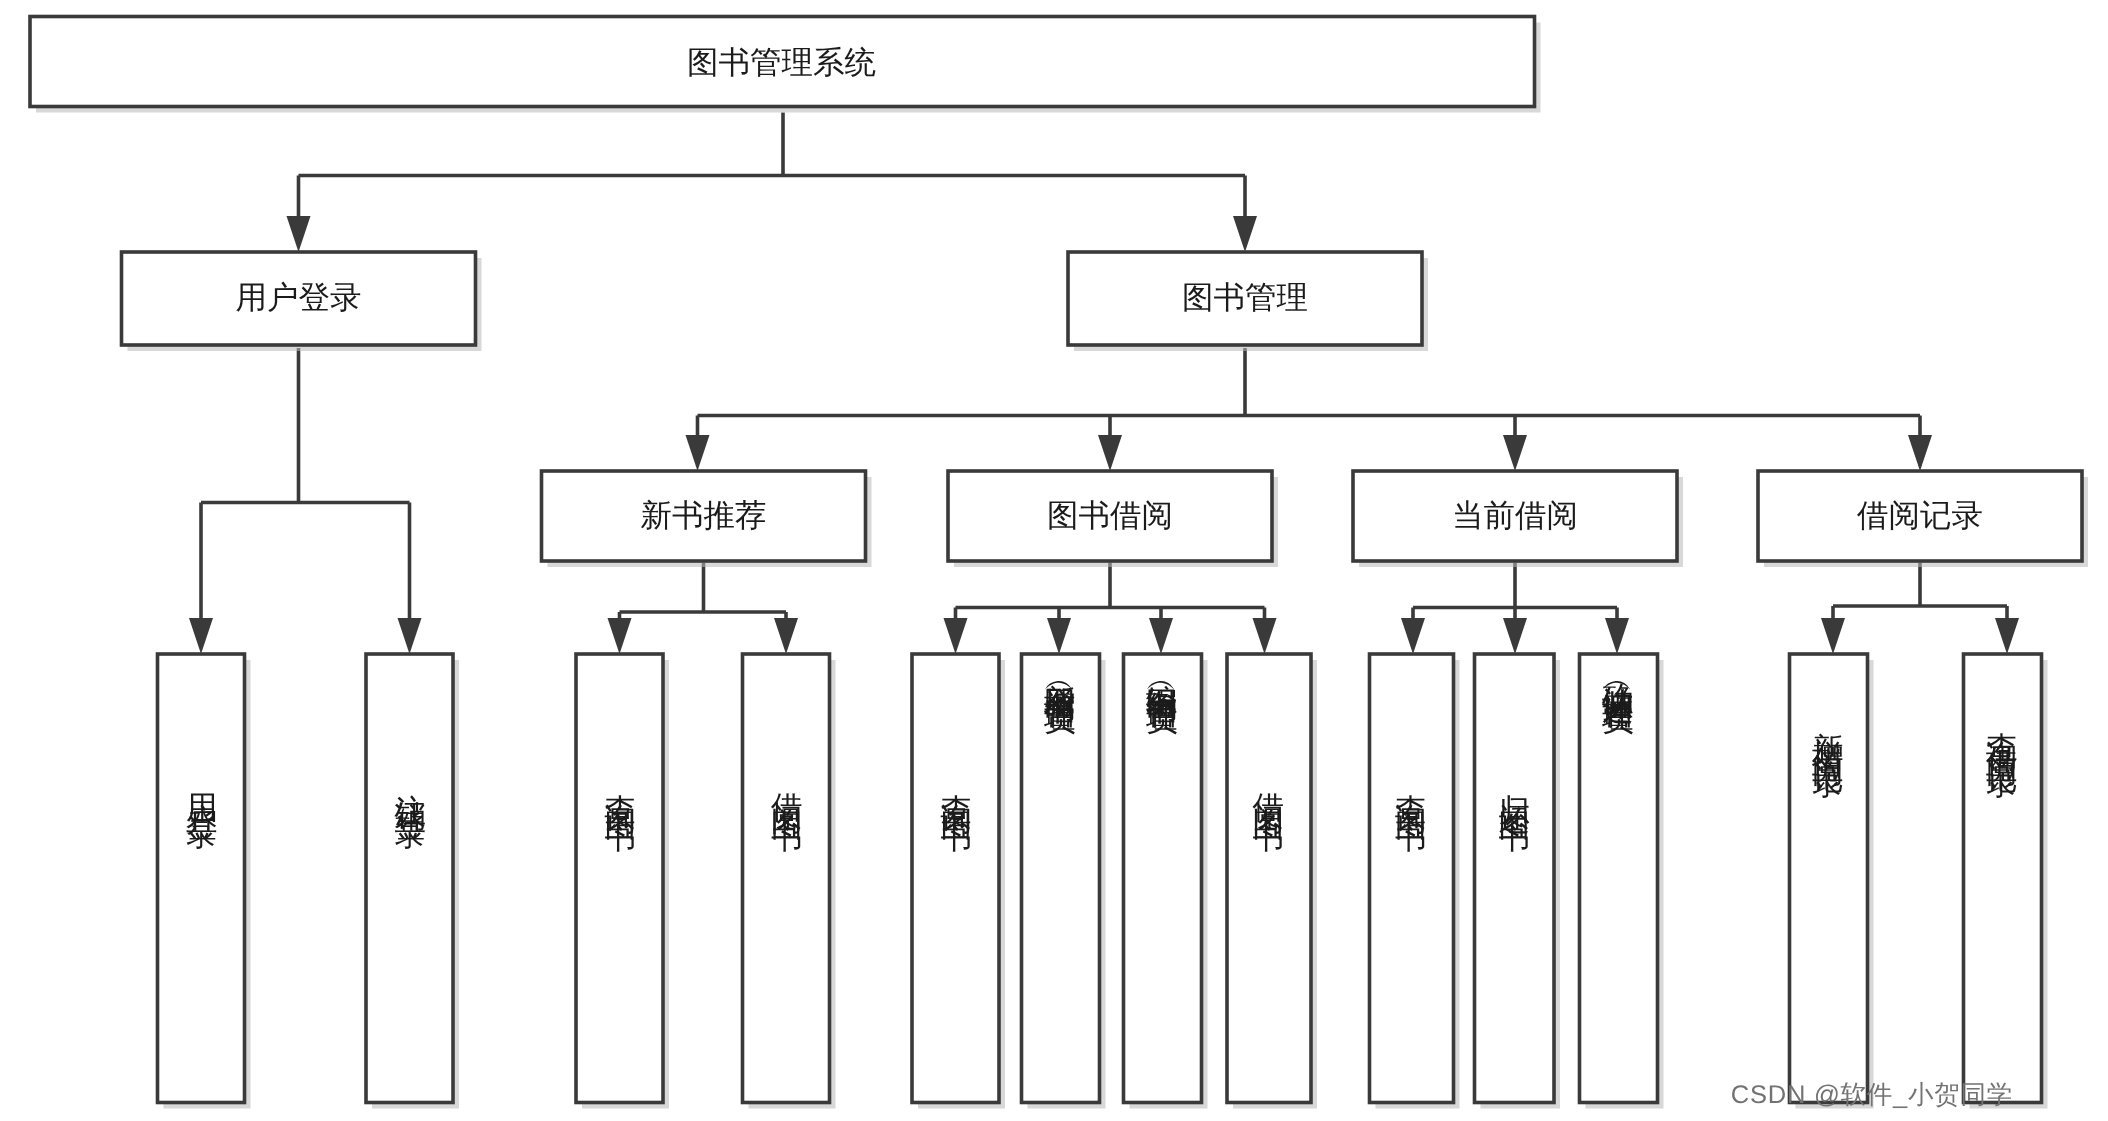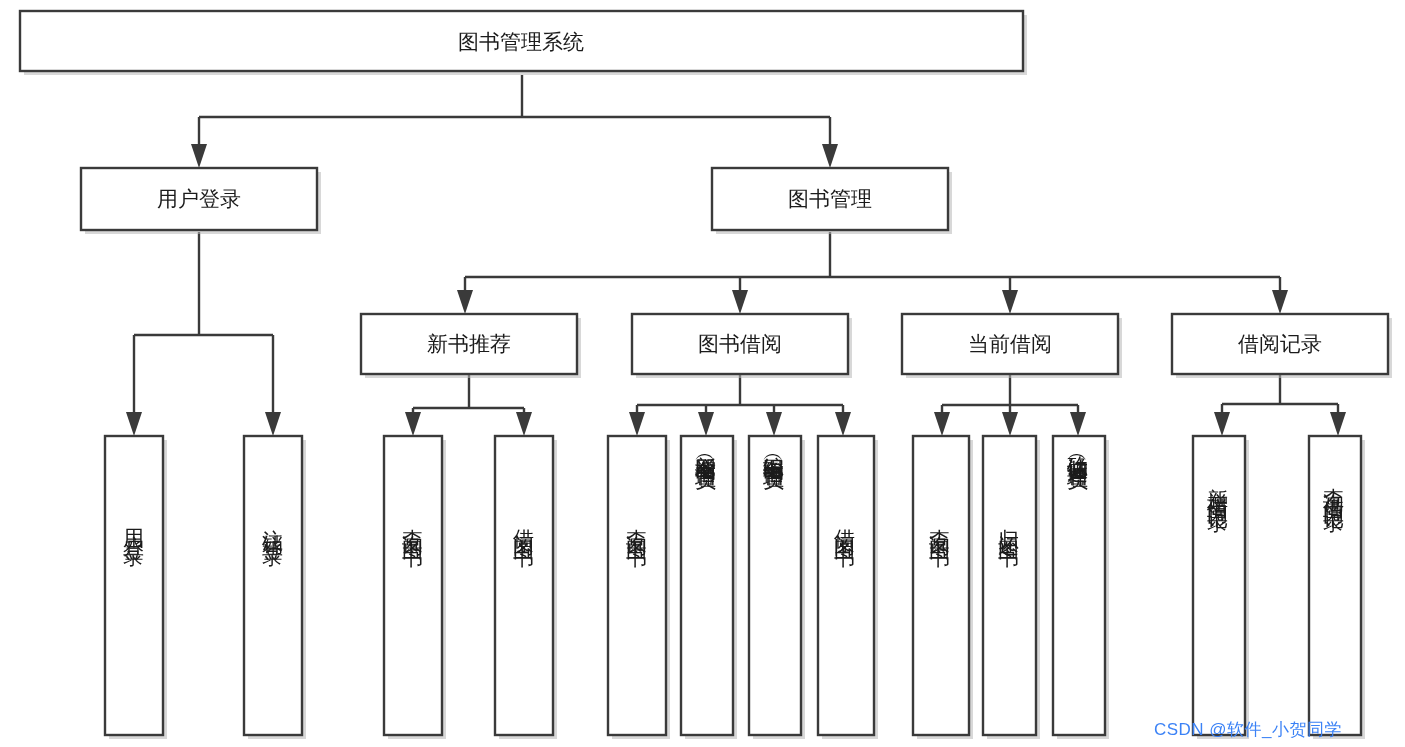--- a/index.html
+++ b/index.html
@@ -60,21 +60,21 @@
     font-family: "Liberation Sans", "DejaVu Sans", sans-serif;
     font-size: 21px;
     text-anchor: middle;
   }
   .watermark {
     position: absolute;
     right: 12px;
     bottom: 6px;
     font-family: "Liberation Sans", "DejaVu Sans", sans-serif;
     font-size: 17px;
-    color: #3b82f6;
+    color: #737373;
     white-space: nowrap;
     letter-spacing: 0.5px;
   }
 </style>
 </head>
 <body>
 
 <div id="diagram-root">
 
   <svg class="flow" viewBox="0 0 1405 747" xmlns="http://www.w3.org/2000/svg">

